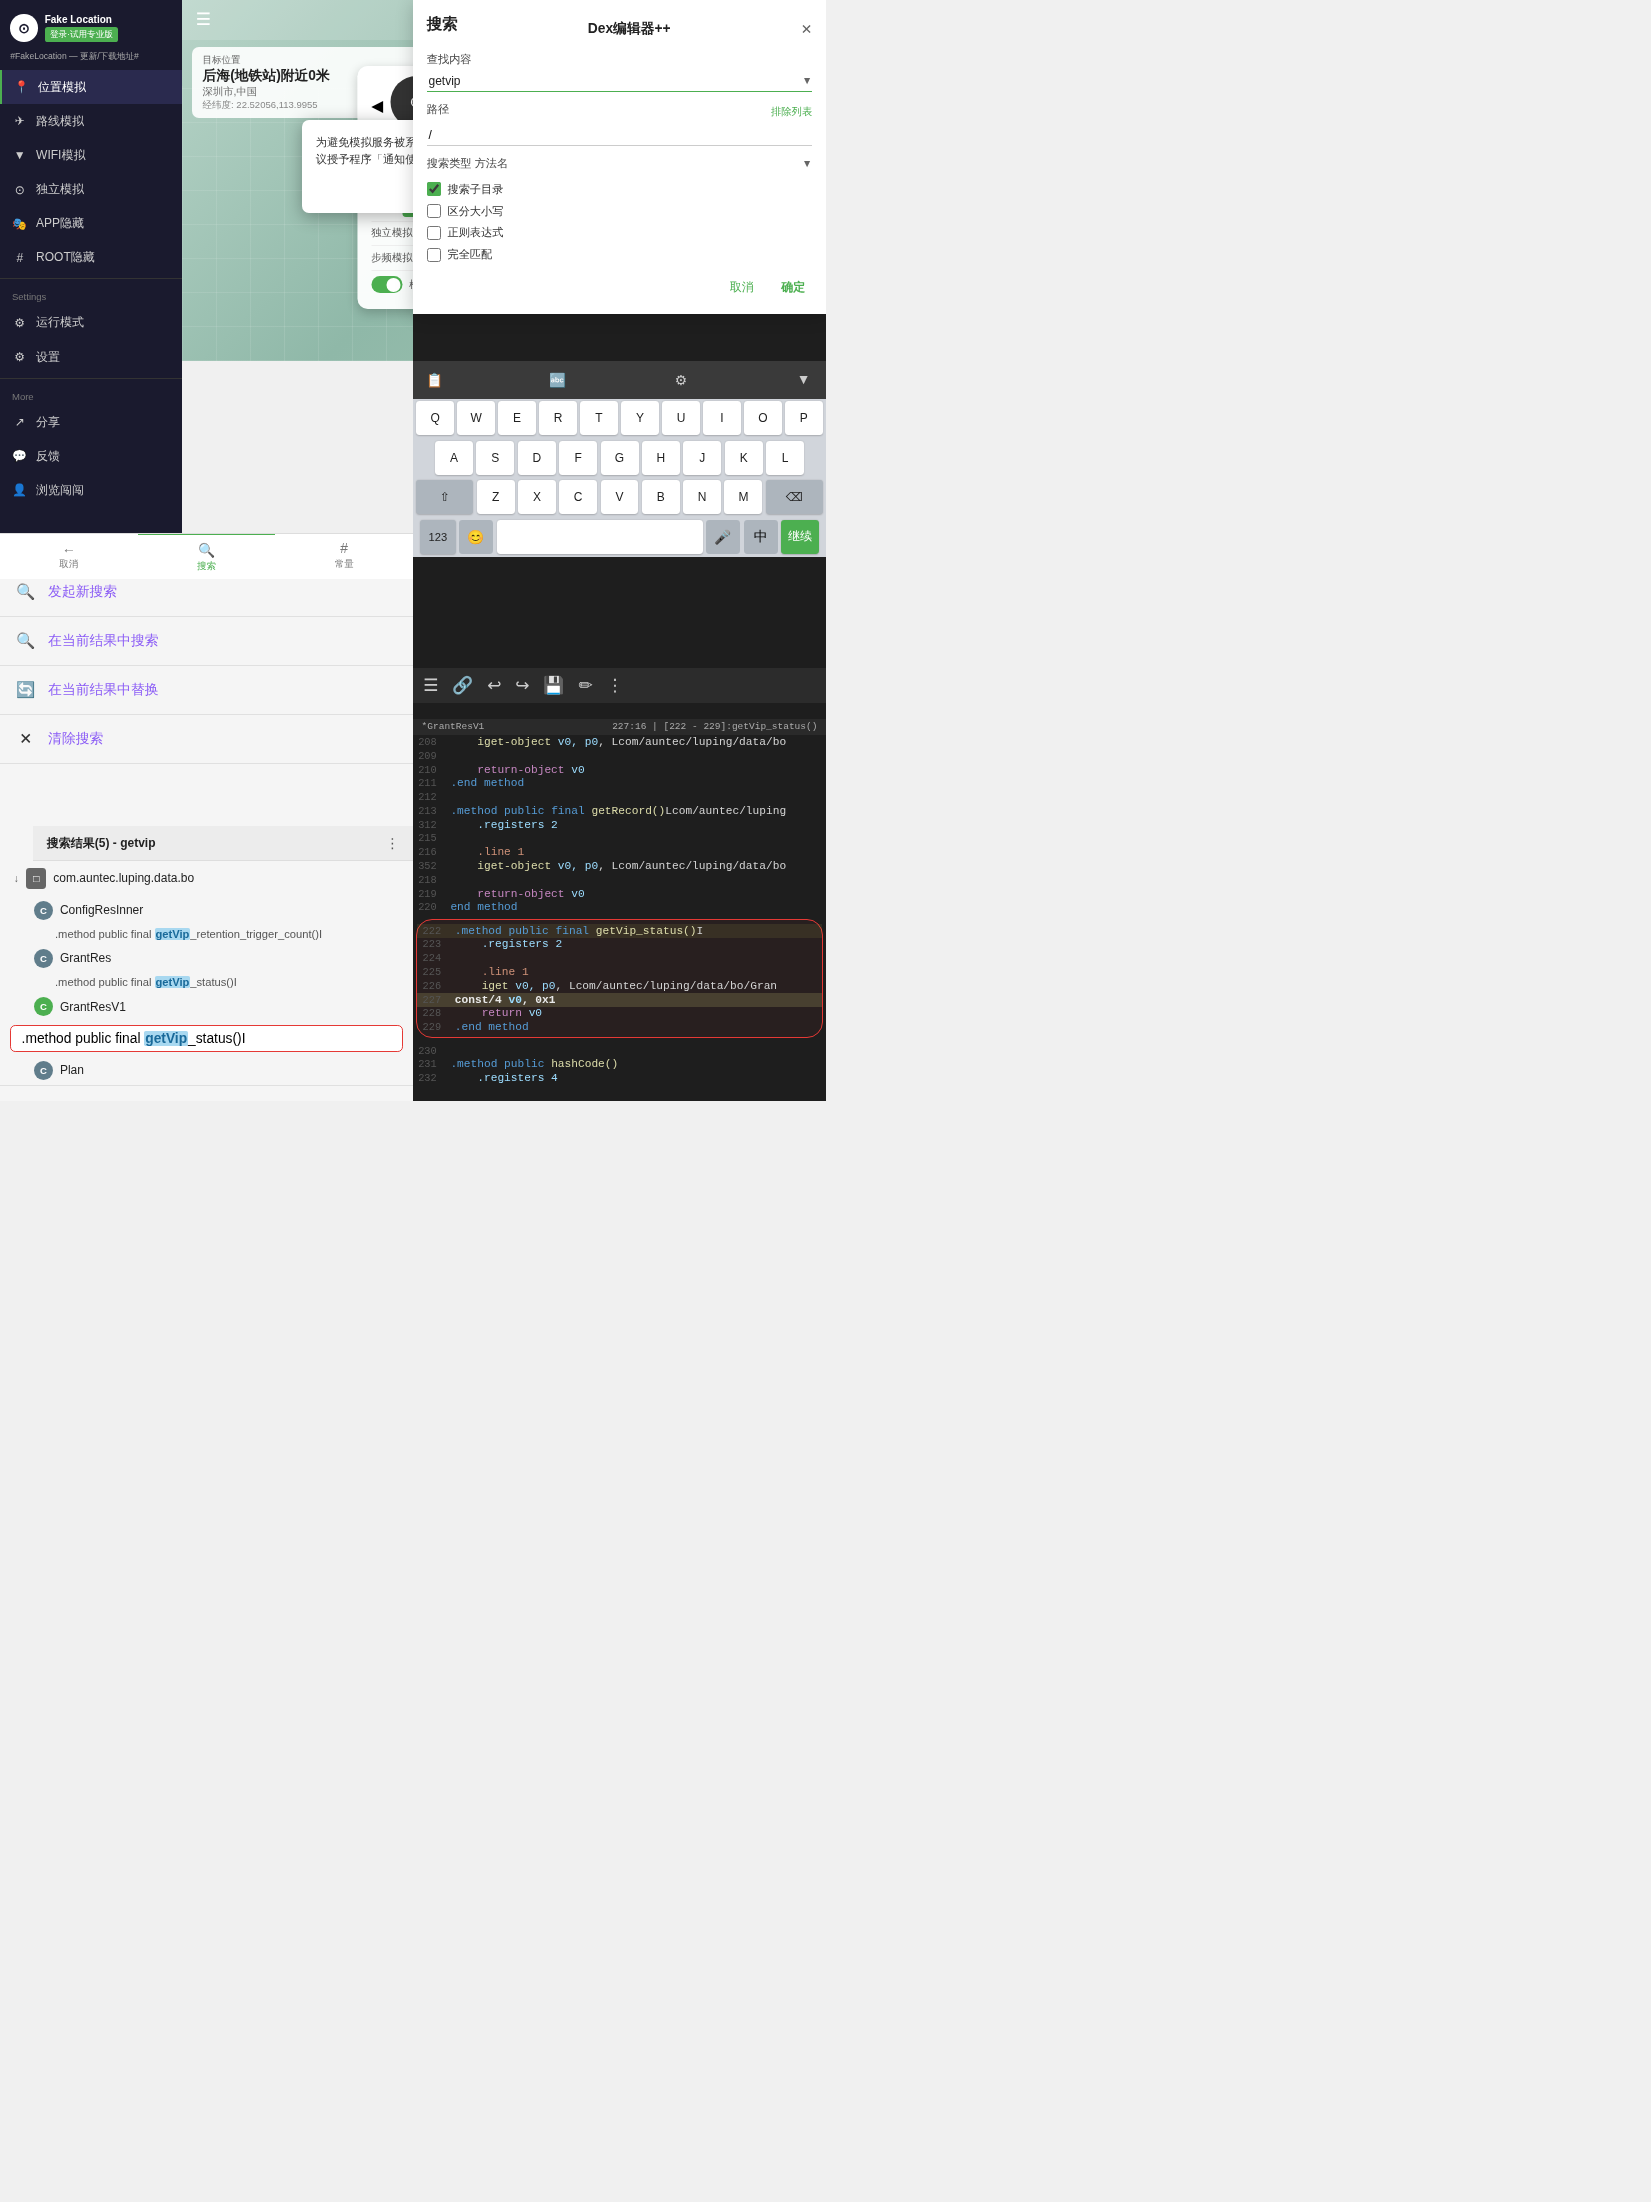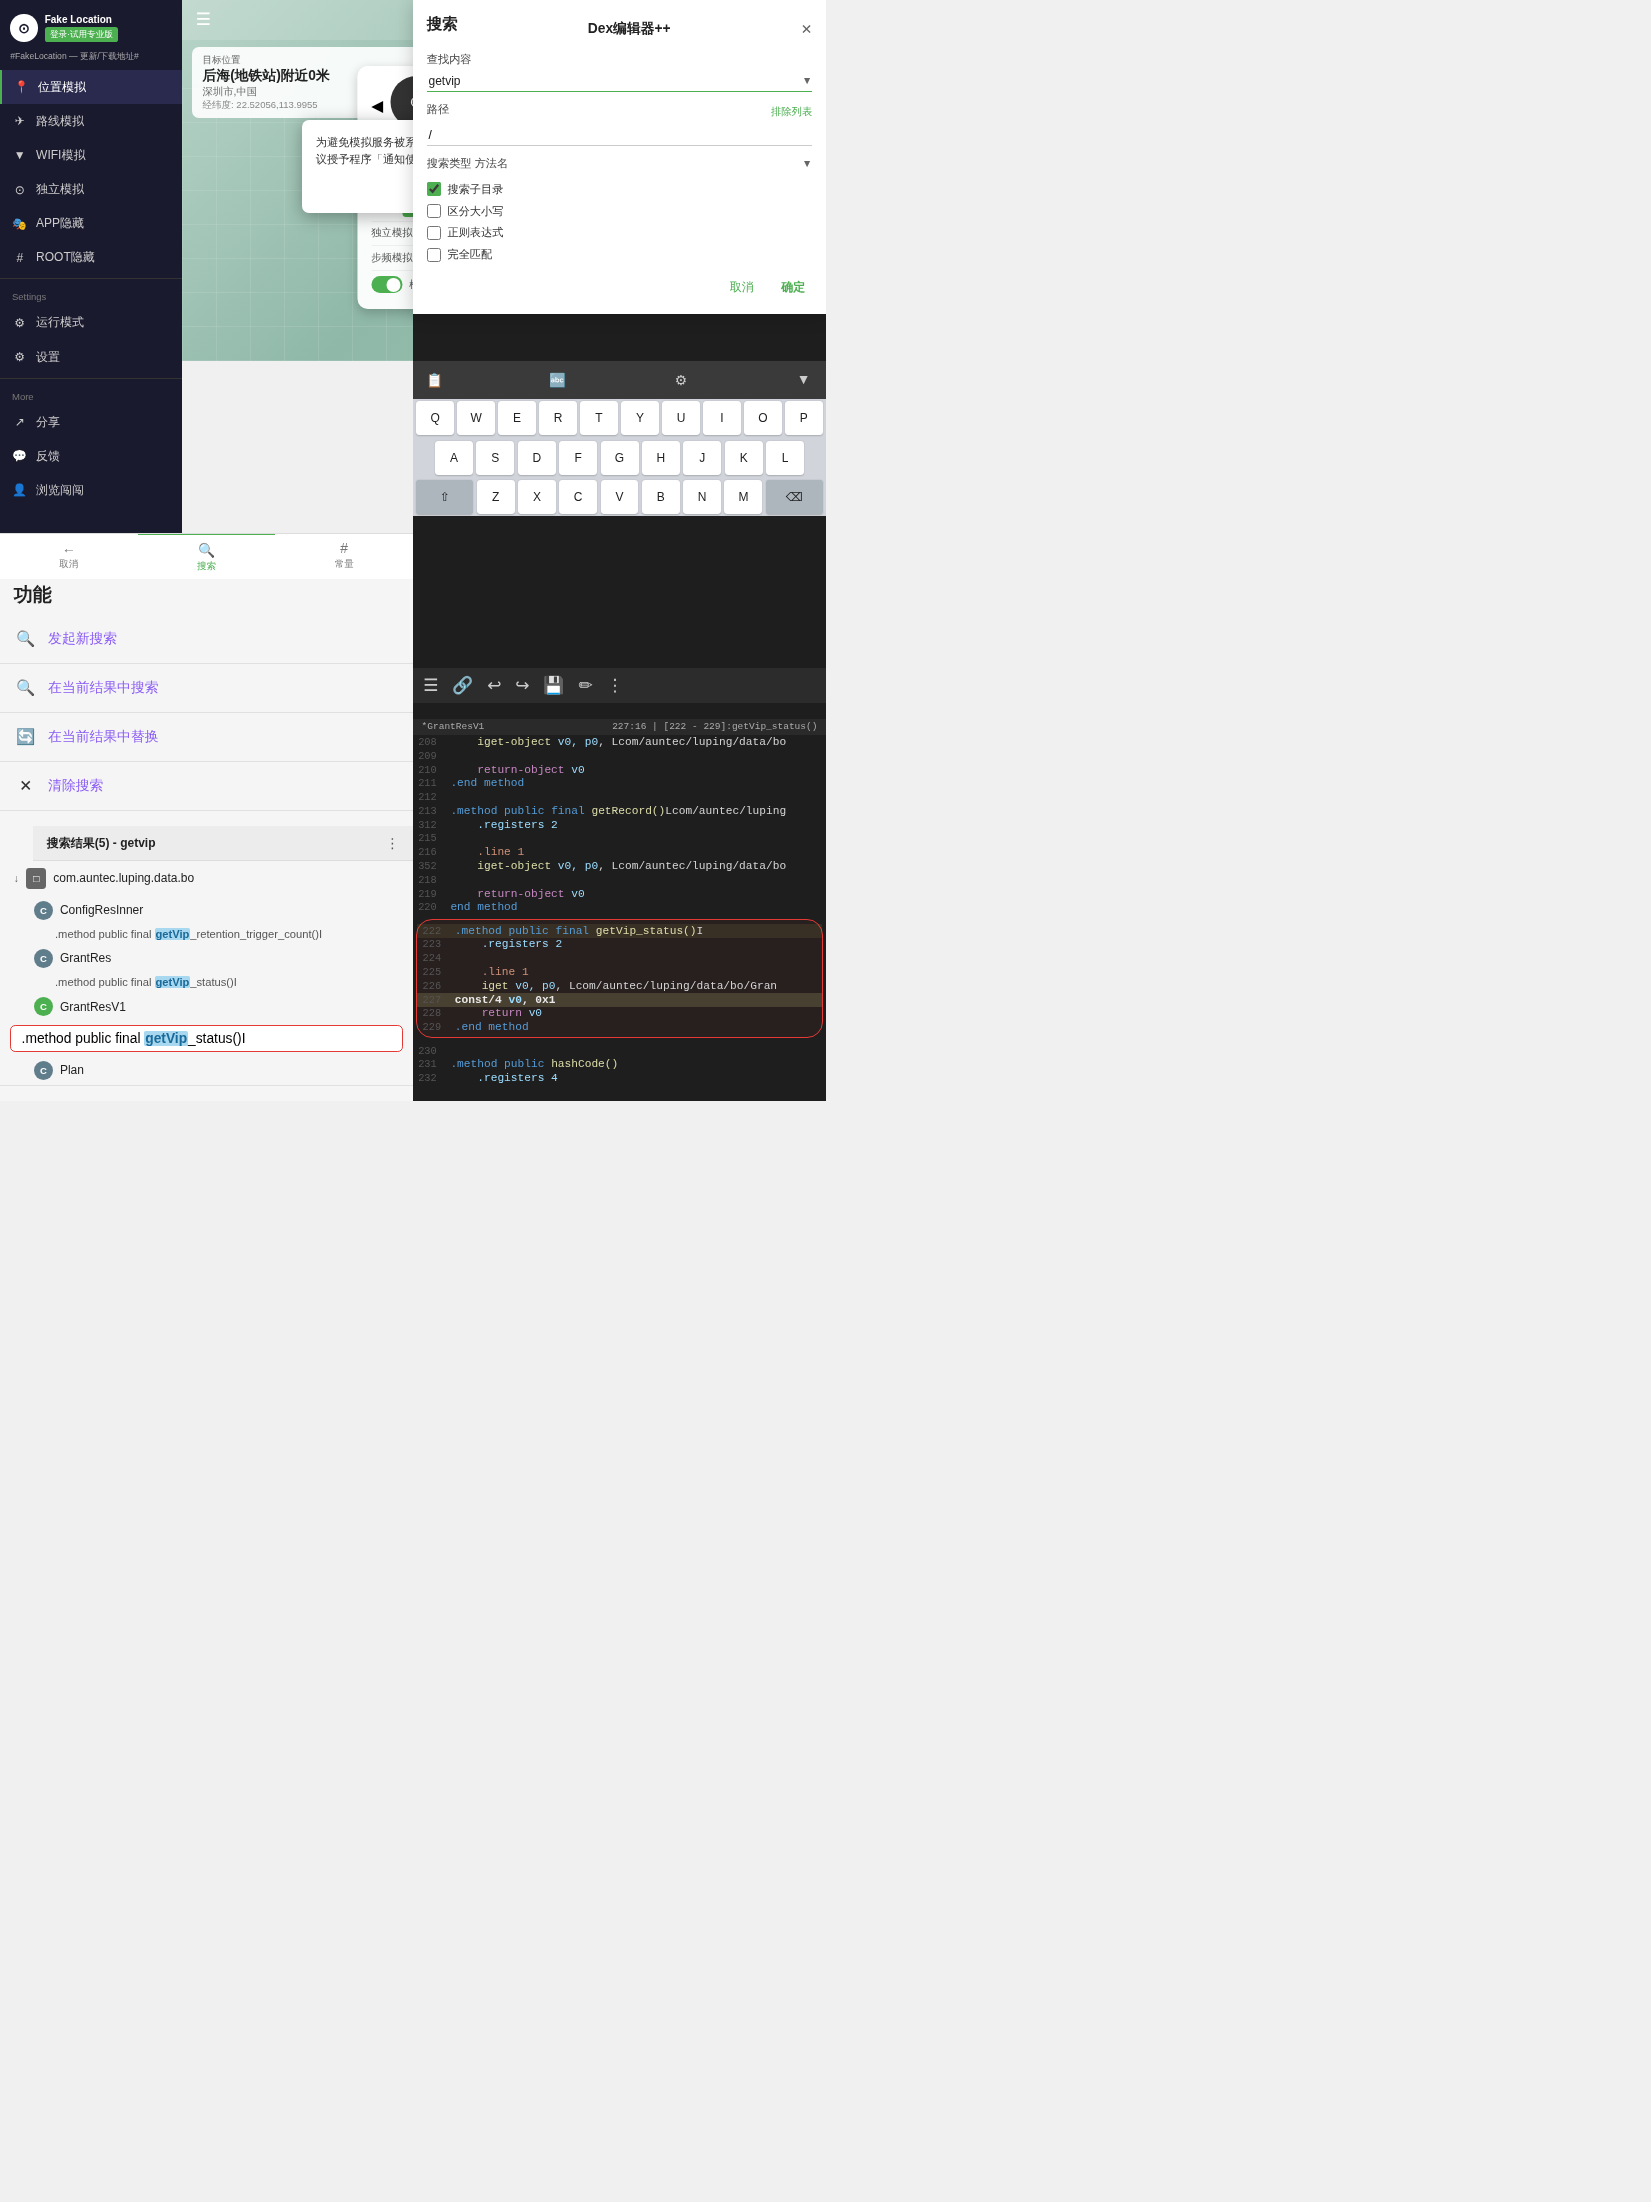--- a/index.html
+++ b/index.html
@@ -886,21 +886,20 @@
     <span class="bottom-nav-icon">🔍</span>
     <span>搜索</span>
   </div>
   <div class="bottom-nav-item">
     <span class="bottom-nav-icon">#</span>
     <span>常量</span>
   </div>
 </div>
 
 <div class="func-panel">
-  <div class="func-panel-title">功能</div>
 
   <div class="func-item">
     <div class="func-item-icon">🔍</div>
     <span class="func-item-text">发起新搜索</span>
   </div>
   <div class="func-item">
     <div class="func-item-icon">🔍</div>
     <span class="func-item-text">在当前结果中搜索</span>
   </div>
   <div class="func-item">
@@ -1040,20 +1039,28 @@
     <div class="kb-row">
       <div class="kb-key dark wide">⇧</div>
       <div class="kb-key">Z</div>
       <div class="kb-key">X</div>
       <div class="kb-key">C</div>
       <div class="kb-key">V</div>
       <div class="kb-key">B</div>
       <div class="kb-key">N</div>
       <div class="kb-key">M</div>
       <div class="kb-key dark wide">⌫</div>
+    </div>
+    <div class="kb-bottom-row">
+      <div class="kb-num-key">123</div>
+      <div class="kb-emoji-key">😊</div>
+      <div class="kb-space-key"></div>
+      <div class="kb-mic-key">🎤</div>
+      <div class="kb-lang-key">中</div>
+      <div class="kb-key green">继续</div>
     </div>
   </div>
 
   <div class="dex-bottom-toolbar">
     <div class="dex-toolbar-icon">☰</div>
     <div class="dex-toolbar-icon green">🔗</div>
     <div class="dex-toolbar-icon">↩</div>
     <div class="dex-toolbar-icon">↪</div>
     <div class="dex-toolbar-icon">💾</div>
     <div class="dex-toolbar-icon">✏</div>

